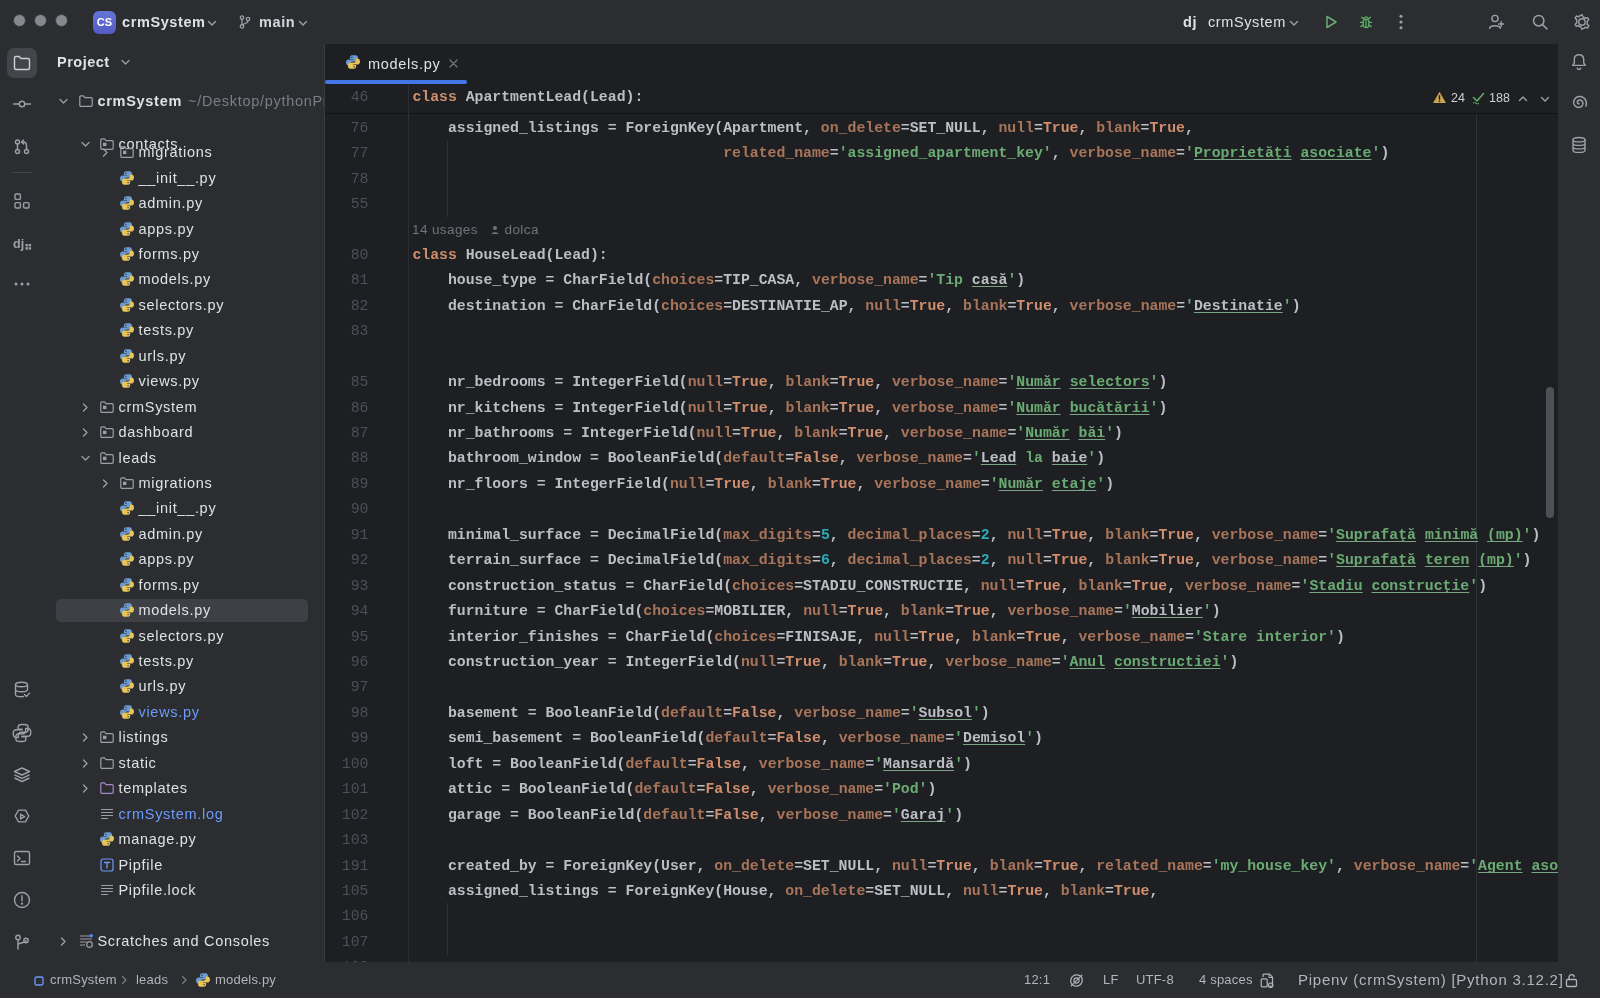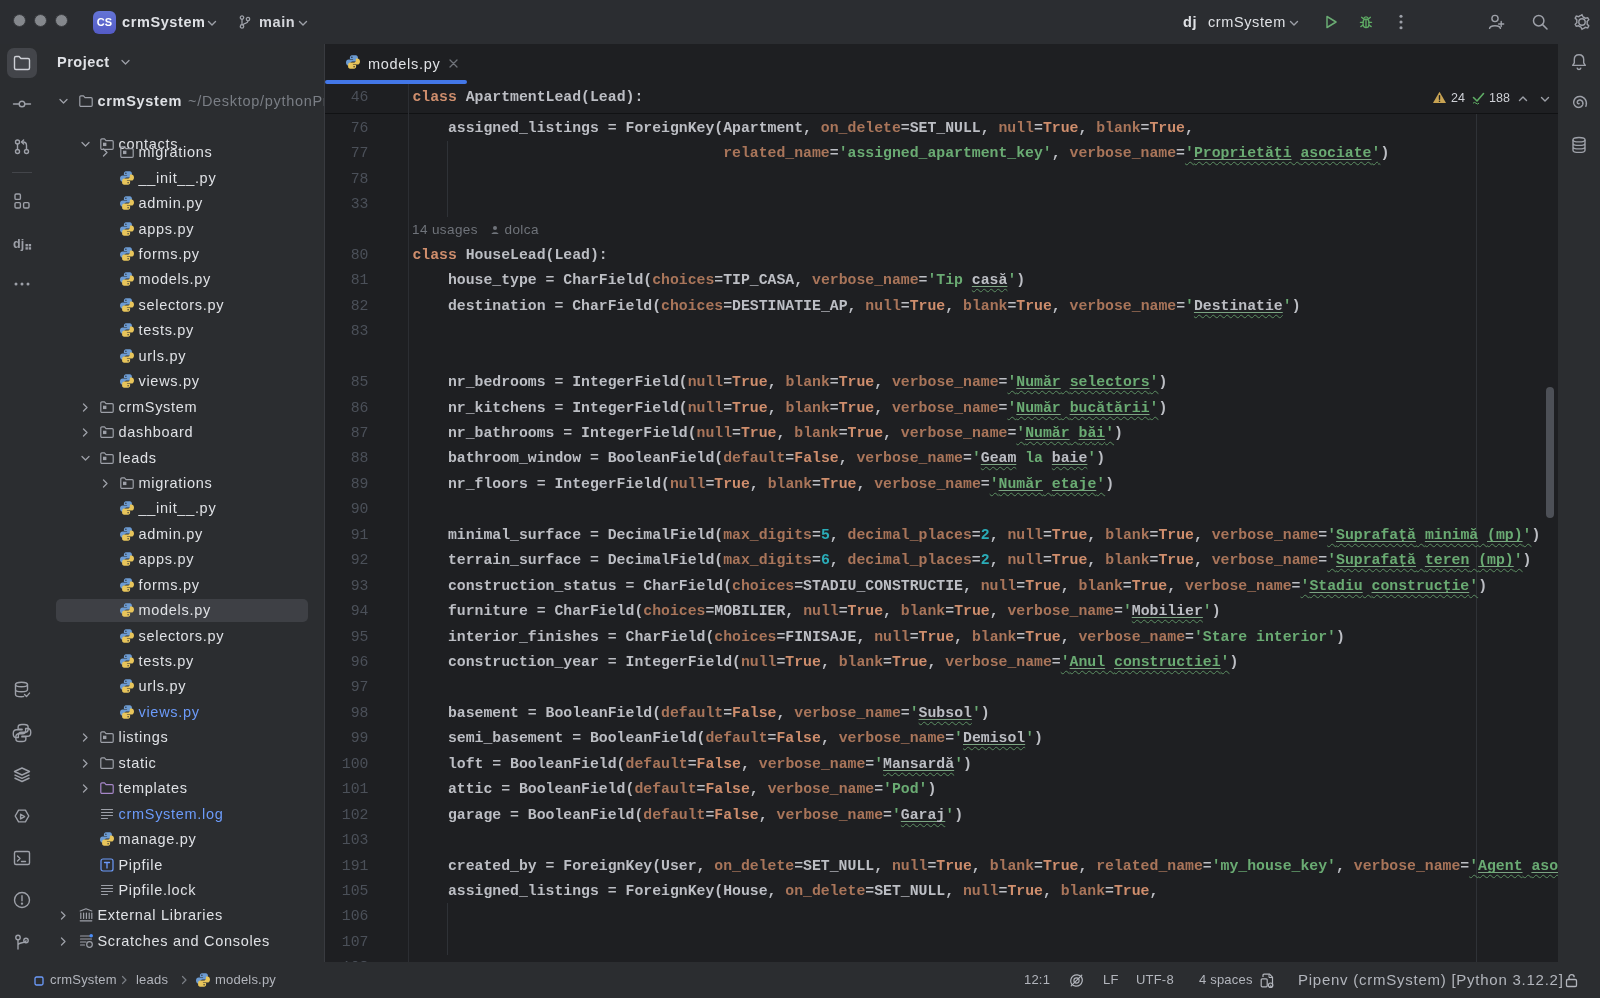--- a/index.html
+++ b/index.html
@@ -38,21 +38,21 @@
 
   .crow { position:absolute; left:0; width:1492px; height:25.4px; }
   pre.cl { position:absolute; left:87.4px; top:0; font-family:"Liberation Mono", monospace; font-size:14.8px; line-height:25.4px;
            white-space:pre; color:#BCBEC4; font-weight:700; }
   .gut { position:absolute; left:0; top:0; width:43.5px; text-align:right; font-family:"Liberation Mono", monospace;
          font-size:14.8px; line-height:25.4px; color:#4B5059; }
   .k { color:#CF8E6D; }
   .a { color:#A9755A; }
   .s { color:#6AAB73; }
   .d { color:#2AACB8; }
-  .wv { text-decoration:underline; text-decoration-style:wavy; text-decoration-color:#5C8F63; text-decoration-thickness:1px; text-underline-offset:4px; text-decoration-skip-ink:none;text-align:right; }
+  .wv { text-decoration-style:wavy; text-decoration-color:#5C8F63; text-decoration-thickness:1px; text-underline-offset:4px; text-decoration-skip-ink:none;text-align:right; }
   .un { text-decoration:underline; text-decoration-style:solid; text-decoration-color:#7BA482; text-decoration-thickness:1px; text-underline-offset:2px; text-decoration-skip-ink:none; }
   .inlay { position:absolute; color:#6F737A; font-size:13.5px; letter-spacing:0.4px; }
 
   
   #rightstrip { position:absolute; left:1558px; top:44px; width:42px; height:918px; background:#2B2D30; }
 
   
   #statusbar { position:absolute; left:0; top:962px; width:1600px; height:36px; background:#2B2D30; }
   .sbtext { position:absolute; top:0; height:36px; line-height:36px; color:#B2B5BC; font-size:13px; letter-spacing:0.2px; white-space:nowrap; }
 </style>
@@ -462,29 +462,20 @@
           <use href="#i-toml"></use>
         </svg>
         <span style="position:absolute;left:74.5px;">Pipfile</span>
       </div>
     <div class="trow" style="top:833.9px;left:0;width:280px;">
         <svg class="ic" style="left:55px;" width="16" height="16" viewBox="0 0 16 16">
           <use href="#i-txt"></use>
         </svg>
         <span style="position:absolute;left:74.5px;">Pipfile.lock</span>
       </div>
-    <div class="trow" style="top:859.4px;left:0;width:280px;">
-        <svg class="chev" style="left:14px;" width="11" height="11" viewBox="0 0 11 11">
-          <path d="M3.5 2 L7 5.5 L3.5 9" stroke="#9DA0A8" stroke-width="1.3" fill="none" stroke-linecap="round" stroke-linejoin="round"></path>
-        </svg>
-        <svg class="ic" style="left:34px;" width="16" height="16" viewBox="0 0 16 16">
-          <use href="#i-lib"></use>
-        </svg>
-        <span style="position:absolute;left:53.5px;">External Libraries</span>
-      </div>
     <div class="trow" style="top:884.8px;left:0;width:280px;">
         <svg class="chev" style="left:14px;" width="11" height="11" viewBox="0 0 11 11">
           <path d="M3.5 2 L7 5.5 L3.5 9" stroke="#9DA0A8" stroke-width="1.3" fill="none" stroke-linecap="round" stroke-linejoin="round"></path>
         </svg>
         <svg class="ic" style="left:34px;" width="16" height="16" viewBox="0 0 16 16">
           <use href="#i-scr"></use>
         </svg>
         <span style="position:absolute;left:53.5px;">Scratches and Consoles</span>
       </div>
   </div>
@@ -534,21 +525,21 @@
       </div>
     <div class="crow" style="top:97.1px;">
         <div class="gut">77</div>
         <pre class="cl">                                   <span class="a">related_name</span>=<span class="s">'assigned_apartment_key'</span>, <span class="a">verbose_name</span>=<span class="s wv">'<span class="un">Proprietăți</span> <span class="un">asociate</span>'</span>)</pre>
       </div>
     <div class="crow" style="top:122.6px;">
         <div class="gut">78</div>
         <pre class="cl"></pre>
       </div>
     <div class="crow" style="top:148.0px;">
-        <div class="gut">33</div>
+        <div class="gut">55</div>
         <pre class="cl"></pre>
       </div>
     <div class="inlay" style="top:177.5px;left:87px;">14 usages&nbsp;&nbsp;&nbsp;<svg width="10" height="10" viewBox="0 0 10 10" style="vertical-align:-1px;">
           <circle cx="5" cy="3" r="2" fill="#6F737A"></circle>
           <path d="M1.5 9 c0-2.5 7-2.5 7 0 Z" fill="#6F737A"></path>
         </svg> dolca</div>
     <div class="crow" style="top:198.9px;">
         <div class="gut">80</div>
         <pre class="cl"><span class="k">class</span> HouseLead(Lead):</pre>
       </div>
@@ -571,21 +562,21 @@
     <div class="crow" style="top:351.5px;">
         <div class="gut">86</div>
         <pre class="cl">    nr_kitchens = IntegerField(<span class="a">null</span>=<span class="k">True</span>, <span class="a">blank</span>=<span class="k">True</span>, <span class="a">verbose_name</span>=<span class="s wv">'<span class="un">Număr</span> <span class="un">bucătării</span>'</span>)</pre>
       </div>
     <div class="crow" style="top:377.0px;">
         <div class="gut">87</div>
         <pre class="cl">    nr_bathrooms = IntegerField(<span class="a">null</span>=<span class="k">True</span>, <span class="a">blank</span>=<span class="k">True</span>, <span class="a">verbose_name</span>=<span class="s wv">'<span class="un">Număr</span> <span class="un">băi</span>'</span>)</pre>
       </div>
     <div class="crow" style="top:402.4px;">
         <div class="gut">88</div>
-        <pre class="cl">    bathroom_window = BooleanField(<span class="a">default</span>=<span class="k">False</span>, <span class="a">verbose_name</span>=<span class="s">'</span><span class="wv"><span class="un">Geam</span></span><span class="s"> la </span><span class="wv"><span class="un">baie</span></span><span class="s">'</span>)</pre>
+        <pre class="cl">    bathroom_window = BooleanField(<span class="a">default</span>=<span class="k">False</span>, <span class="a">verbose_name</span>=<span class="s">'</span><span class="wv"><span class="un">Lead</span></span><span class="s"> la </span><span class="wv"><span class="un">baie</span></span><span class="s">'</span>)</pre>
       </div>
     <div class="crow" style="top:427.9px;">
         <div class="gut">89</div>
         <pre class="cl">    nr_floors = IntegerField(<span class="a">null</span>=<span class="k">True</span>, <span class="a">blank</span>=<span class="k">True</span>, <span class="a">verbose_name</span>=<span class="s wv">'<span class="un">Număr</span> <span class="un">etaje</span>'</span>)</pre>
       </div>
     <div class="crow" style="top:453.3px;">
         <div class="gut">90</div>
         <pre class="cl"></pre>
       </div>
     <div class="crow" style="top:478.7px;">

